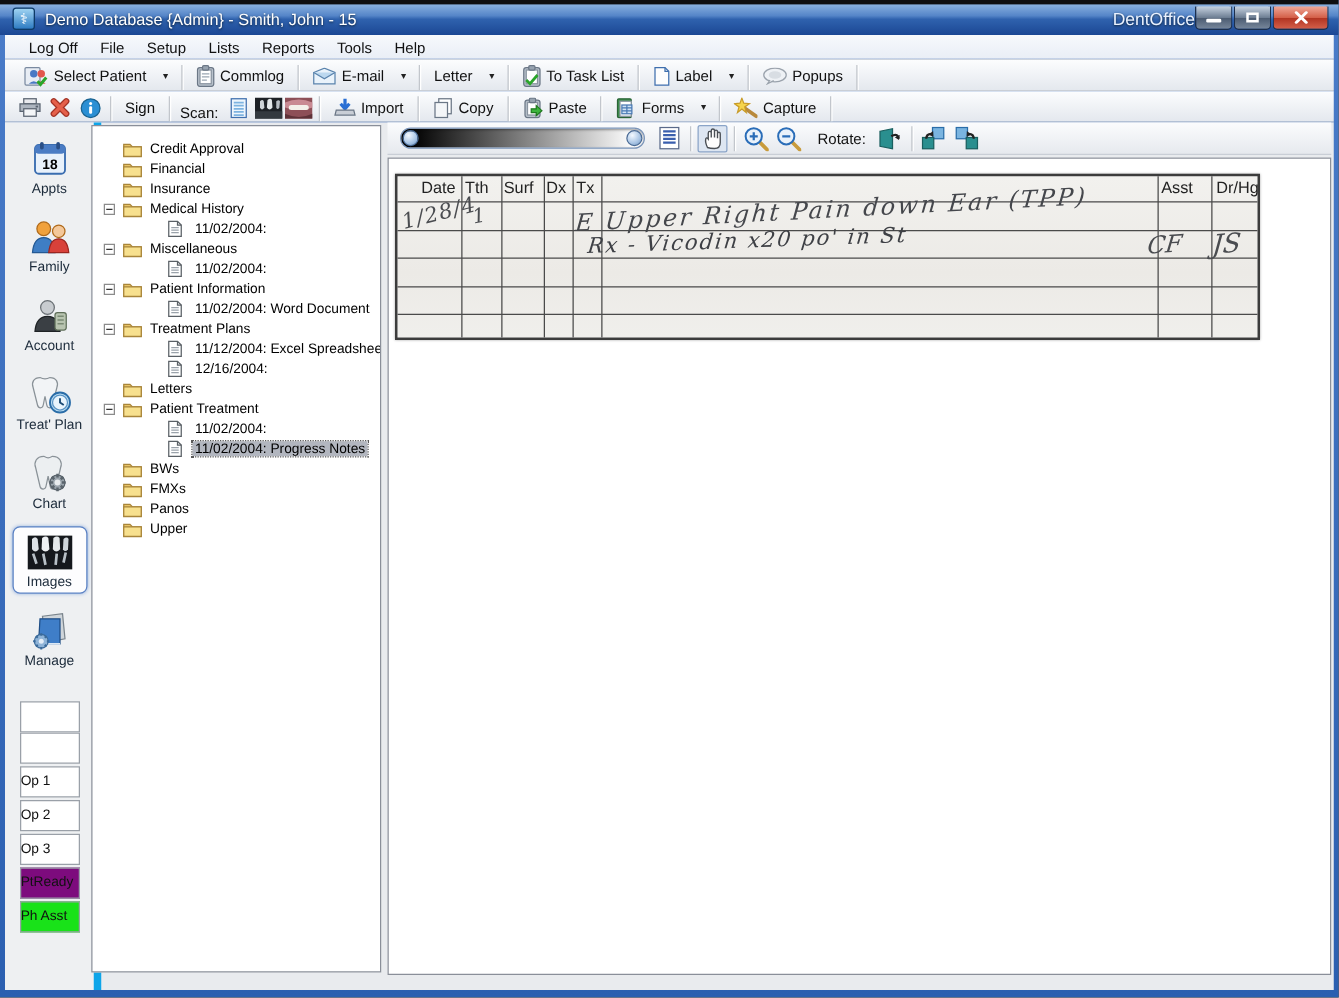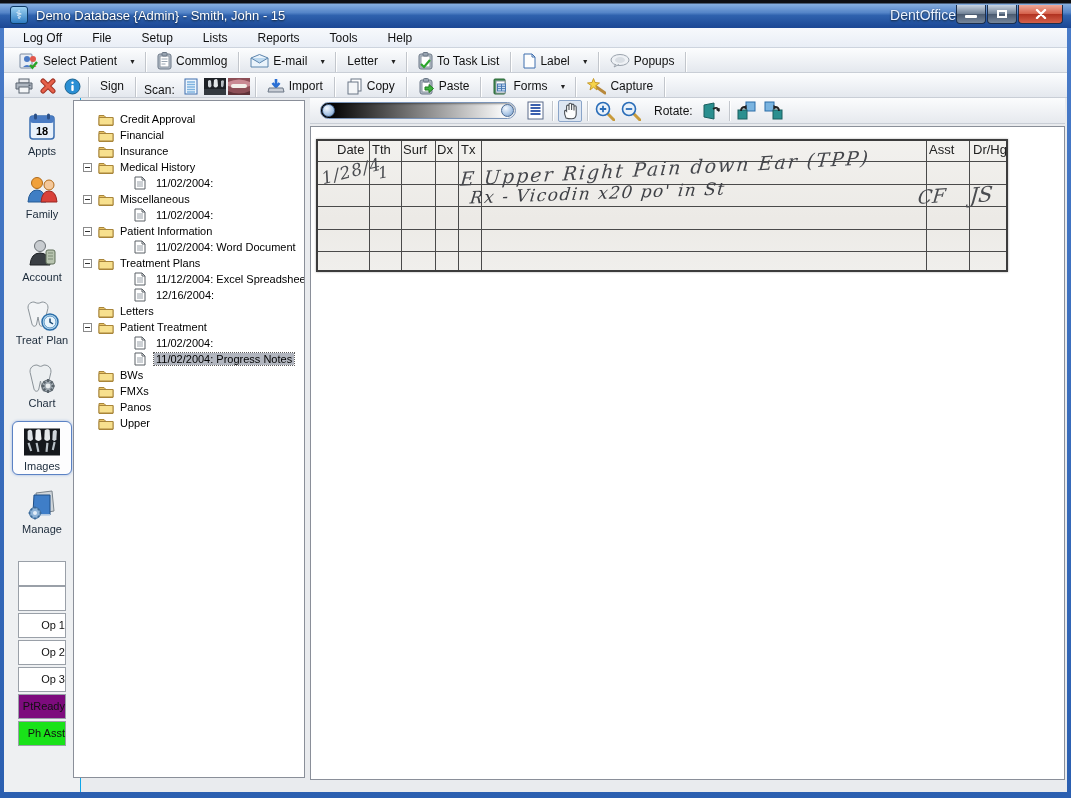--- a/index.html
+++ b/index.html
@@ -17,46 +17,46 @@
   .winbtns { display:flex; gap:1px; margin-right:2px; }
   .winbtn { width:30px; height:19px; border:1px solid #1c2f4d; border-radius:0 0 4px 4px; border-top:none;
     background:linear-gradient(180deg,#c8d4e2,#6e7f94 50%,#4a5a70 51%,#77879b); display:flex; align-items:center; justify-content:center; }
   .winbtn.close { width:45px; background:linear-gradient(180deg,#f0a898,#d4604a 50%,#b03220 51%,#d4604a); }
   .winbtn .bar { width:12px; height:3px; background:#fff; border-radius:1px; margin-top:6px; }
   .winbtn .box { width:10px; height:8px; border:2px solid #fff; }
 
   
   .menubar { position:absolute; top:28px; left:4px; right:4px; height:20px;
     background:linear-gradient(180deg,#f7f9fc,#e9eef6); border-bottom:1px solid #cdd4de;
-    display:flex; align-items:center; padding-left:10px;gap:12px; }
+    display:flex; align-items:center; padding-left:10px; }
   .menuitem { font-size:12px; color:#111; padding:2px 9px; }
 
   
   .toolbar { position:absolute; left:4px; right:4px; height:25px;
     background:linear-gradient(180deg,#fcfdfe,#e4e8ee); border-bottom:1px solid #c9ced6;
     display:flex; align-items:flex-end; padding-left:8px; }
   .tb1 { top:48px; } .tb2 { top:73px; }
   .tbtn { display:flex; align-items:center; gap:4px; padding:1px 6px; font-size:12px; color:#111; border:1px solid transparent; border-radius:2px; height:22px; }
   .drop { font-size:7px; color:#222; padding:0 5px; height:22px; display:flex; align-items:center; }
   .sep { width:1px; height:20px; background:#c2c6cc; margin:0 4px; box-shadow:1px 0 0 #fff; }
   .tlab { font-size:12px; color:#111; padding:0 4px; }
   .iconbtn { width:24px; height:22px; display:flex; align-items:center; justify-content:center; border:1px solid transparent; border-radius:2px; }
 
   
   .content { position:absolute; top:98px; left:4px; right:4px; bottom:6px; background:#e9ebee; }
-  .sidebar { position:absolute; top:0; left:0; width:77px; bottom:0; background:#eef0f2; border-right:1px solid #0ea5e9; padding-top:8px; }
+  .sidebar { position:absolute; top:0; left:0; width:77px; bottom:0; background:#eef0f2; border-right:6px solid #0ea5e9; padding-top:8px; }
   .treepanel { position:absolute; top:2px; left:69px; width:232px; bottom:14px; background:#fff; border:1px solid #8a8f99; overflow:hidden; padding-top:10px; }
   .main { position:absolute; top:0; left:306px; right:2px; bottom:12px; }
 
   
   .module { width:60px; margin:0 auto 9px auto; text-align:center; padding:3px 0 2px; border:1px solid transparent; border-radius:6px; }
   .module .mico { width:36px; height:34px; margin:0 auto 1px; display:flex; align-items:center; justify-content:center; }
   .module .mlabel { font-size:11px; color:#1b2a3a; }
   .module.selected { background:#fdfdfe; border-color:#5b82c4; box-shadow:0 0 3px #9cb6e0; }
-  .slotbox { width:48px; height:25px; margin:0 auto; background:#fff; border:1px solid #9aa0a8; font-size:11px; text-align:right; line-height:23px; color:#111; }
+  .slotbox { width:48px; height:25px; margin:0 auto; background:#fff; border:1px solid #9aa0a8; font-size:11px; text-align:left; line-height:23px; color:#111; }
   .slot-ptready { background:#7d0b7d; }
   .slot-phasst { background:#19e219; }
 
   
   .trow { display:flex; align-items:center; height:16px; font-size:11px; color:#000; white-space:nowrap; }
   .tsp1 { width:24px; flex:0 0 24px; }
   .tsp2 { width:60px; flex:0 0 60px; }
   .texp { width:9px; height:9px; flex:0 0 9px; border:1px solid #8b8b8b; background:#fff; margin:0 6px 0 9px; position:relative; }
   .texp::after { content:""; position:absolute; left:1px; right:1px; top:3px; height:1px; background:#333; }
   .ticon { width:16px; flex:0 0 16px; margin-right:4px; display:flex; align-items:center; }

